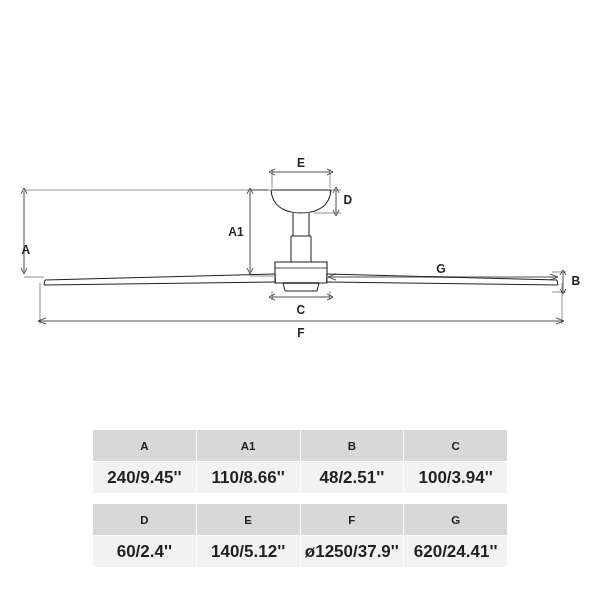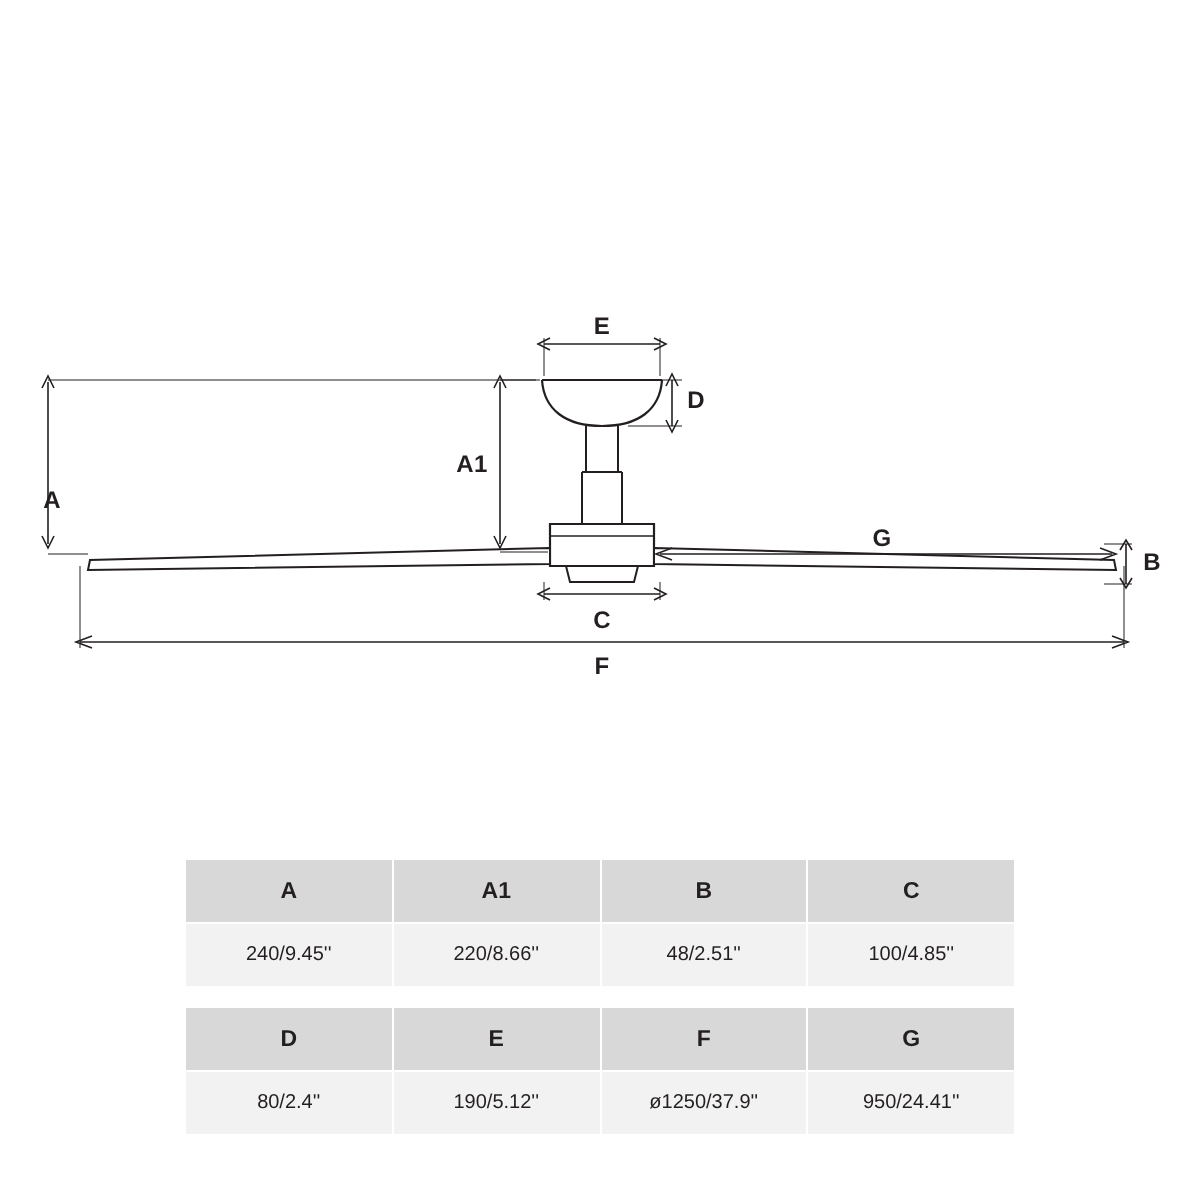--- a/index.html
+++ b/index.html
@@ -52,22 +52,22 @@
     font-size: 11.5px;
     color: #231f20;
   }
   #spec-table tr.head td {
     background: #d8d8d8;
     font-weight: bold;
     font-size: 11.5px;
   }
   #spec-table tr.val td {
     background: #f2f2f2;
-    font-weight: normal;
-    font-size: 10px;
+    font-weight: bold;
+    font-size: 17px;
   }
   #spec-table tr.gap td {
     border: none;
     height: 7px;
     background: #ffffff;
   }
 </style>
 </head>
 <body>
 
@@ -181,35 +181,35 @@
   <table id="spec-table">
     <tbody>
       <tr class="head">
         <td>A</td>
         <td>A1</td>
         <td>B</td>
         <td>C</td>
       </tr>
       <tr class="val">
         <td>240/9.45''</td>
-        <td>220/8.66''</td>
+        <td>110/8.66''</td>
         <td>48/2.51''</td>
-        <td>100/4.85''</td>
+        <td>100/3.94''</td>
       </tr>
       <tr class="gap">
         <td colspan="4"></td>
       </tr>
       <tr class="head">
         <td>D</td>
         <td>E</td>
         <td>F</td>
         <td>G</td>
       </tr>
       <tr class="val">
-        <td>80/2.4''</td>
-        <td>190/5.12''</td>
+        <td>60/2.4''</td>
+        <td>140/5.12''</td>
         <td>ø1250/37.9''</td>
-        <td>950/24.41''</td>
+        <td>620/24.41''</td>
       </tr>
     </tbody>
   </table>
 
 </div>
 
 </body></html>

